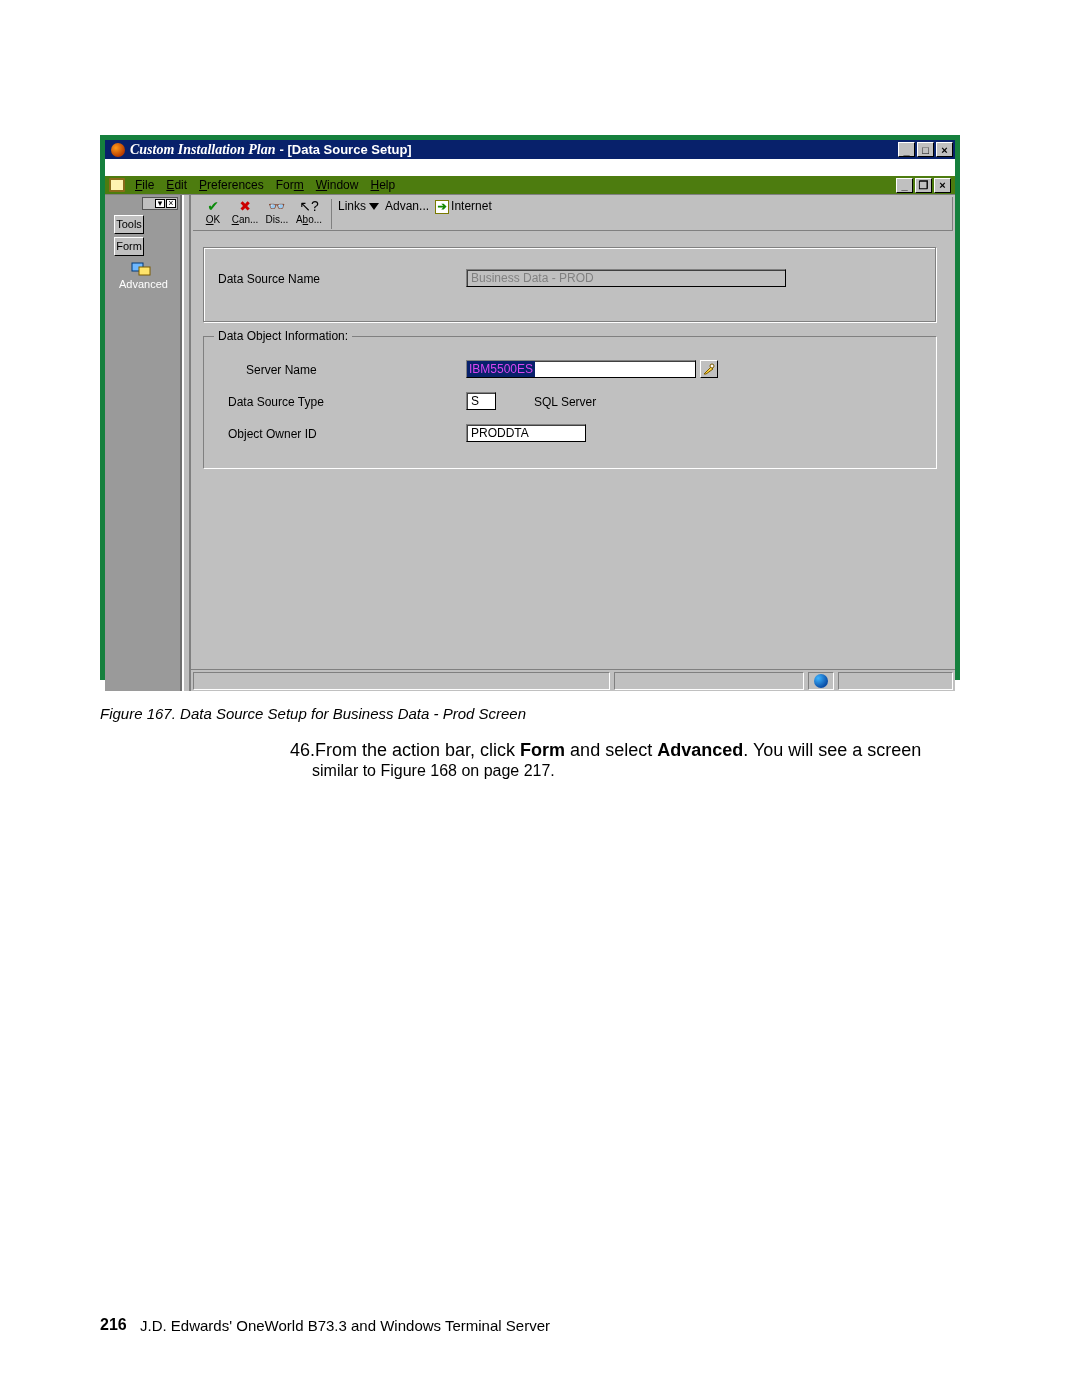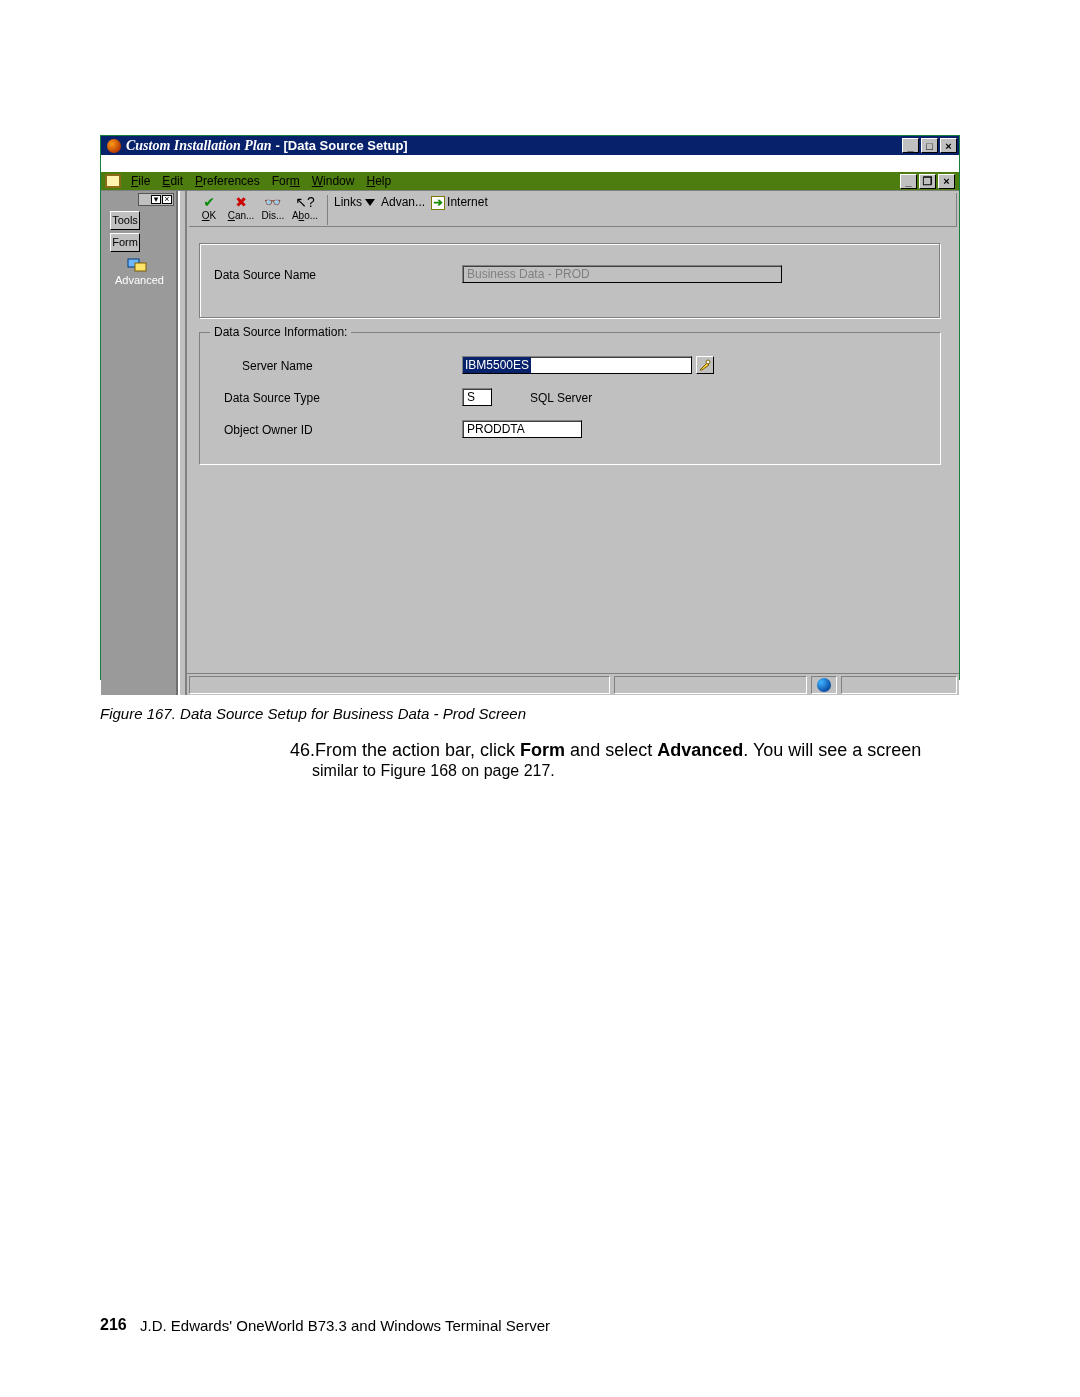--- a/index.html
+++ b/index.html
@@ -12,21 +12,21 @@
     font-size: 13px;
     color: #000;
   }
   .page { position: absolute; left: 0; top: 0; width: 1080px; height: 1397px; }
 
   
   .win-outer {
     position: absolute;
     left: 100px; top: 135px;
     width: 860px; height: 545px;
-    border: 1px solid #15803d;
+    border: 5px solid #15803d;
   }
   .titlebar-outer {
     height: 19px;
     background: linear-gradient(#08216b,#08216b);
     display: flex; align-items: center;
     padding: 0 2px 0 6px;
     color: #fff;
   }
   .titlebar-outer .icon { width:14px; height:14px; background: radial-gradient(circle at 35% 35%, #ff9b1a 0%, #b83b00 70%); border-radius:50%; margin-right:5px; }
   .titlebar-outer .title-italic { font-style: italic; font-family: "Times New Roman", serif; font-size:14px; font-weight: bold; }
@@ -125,21 +125,21 @@
   .fld {
     position:absolute;
     height:18px;
     border:1px solid #000;
     border-top-color:#808080; border-left-color:#808080;
     background:#fff;
     font-size:12px; padding:1px 4px; color:#000;
     box-shadow: inset 1px 1px 0 #404040;
   }
   .fld.readonly { background:#c0c0c0; color:#808080; }
-  .fld.selected { background:#08216b; color:#ffffff; }
+  .fld.selected { background:#08216b; color:#d946ef; }
   .lookup-btn {
     position:absolute; width:18px; height:18px;
     background:#c0c0c0; border:1px solid #000;
     border-top-color:#fff; border-left-color:#fff;
     display:flex; align-items:center; justify-content:center;
   }
   .lookup-btn svg { width:12px; height:12px; }
 
   fieldset.grp {
     position:absolute; left:12px; right:18px;
@@ -257,21 +257,21 @@
         </div>
 
         <div class="formbody">
 
           <div class="compound-box">
             <span class="lbl" style="left:14px; top:24px;">Data Source Name</span>
             <div class="fld readonly" style="left:262px; top:21px; width:320px;">Business Data - PROD</div>
           </div>
 
           <fieldset class="grp" style="top:96px; height:140px;">
-            <legend>Data Source Information:</legend>
+            <legend>Data Object Information:</legend>
 
             <span class="lbl" style="left:42px; top:20px;">Server Name</span>
             <div class="fld" style="left:262px; top:17px; width:230px; padding:0;">
               <span class="fld selected" style="position:static; display:inline-block; border:none; box-shadow:none; height:16px; padding:1px 2px;">IBM5500ES</span>
             </div>
             <div class="lookup-btn" style="left:496px; top:17px;">
               <svg viewBox="0 0 12 12">
                   <polygon points="1,11 8,4 10,6 3,11" fill="#ffd23a" stroke="#7a5a00"></polygon>
                   <circle cx="9" cy="3" r="2" fill="#fff" stroke="#7a5a00"></circle>
                 </svg>

